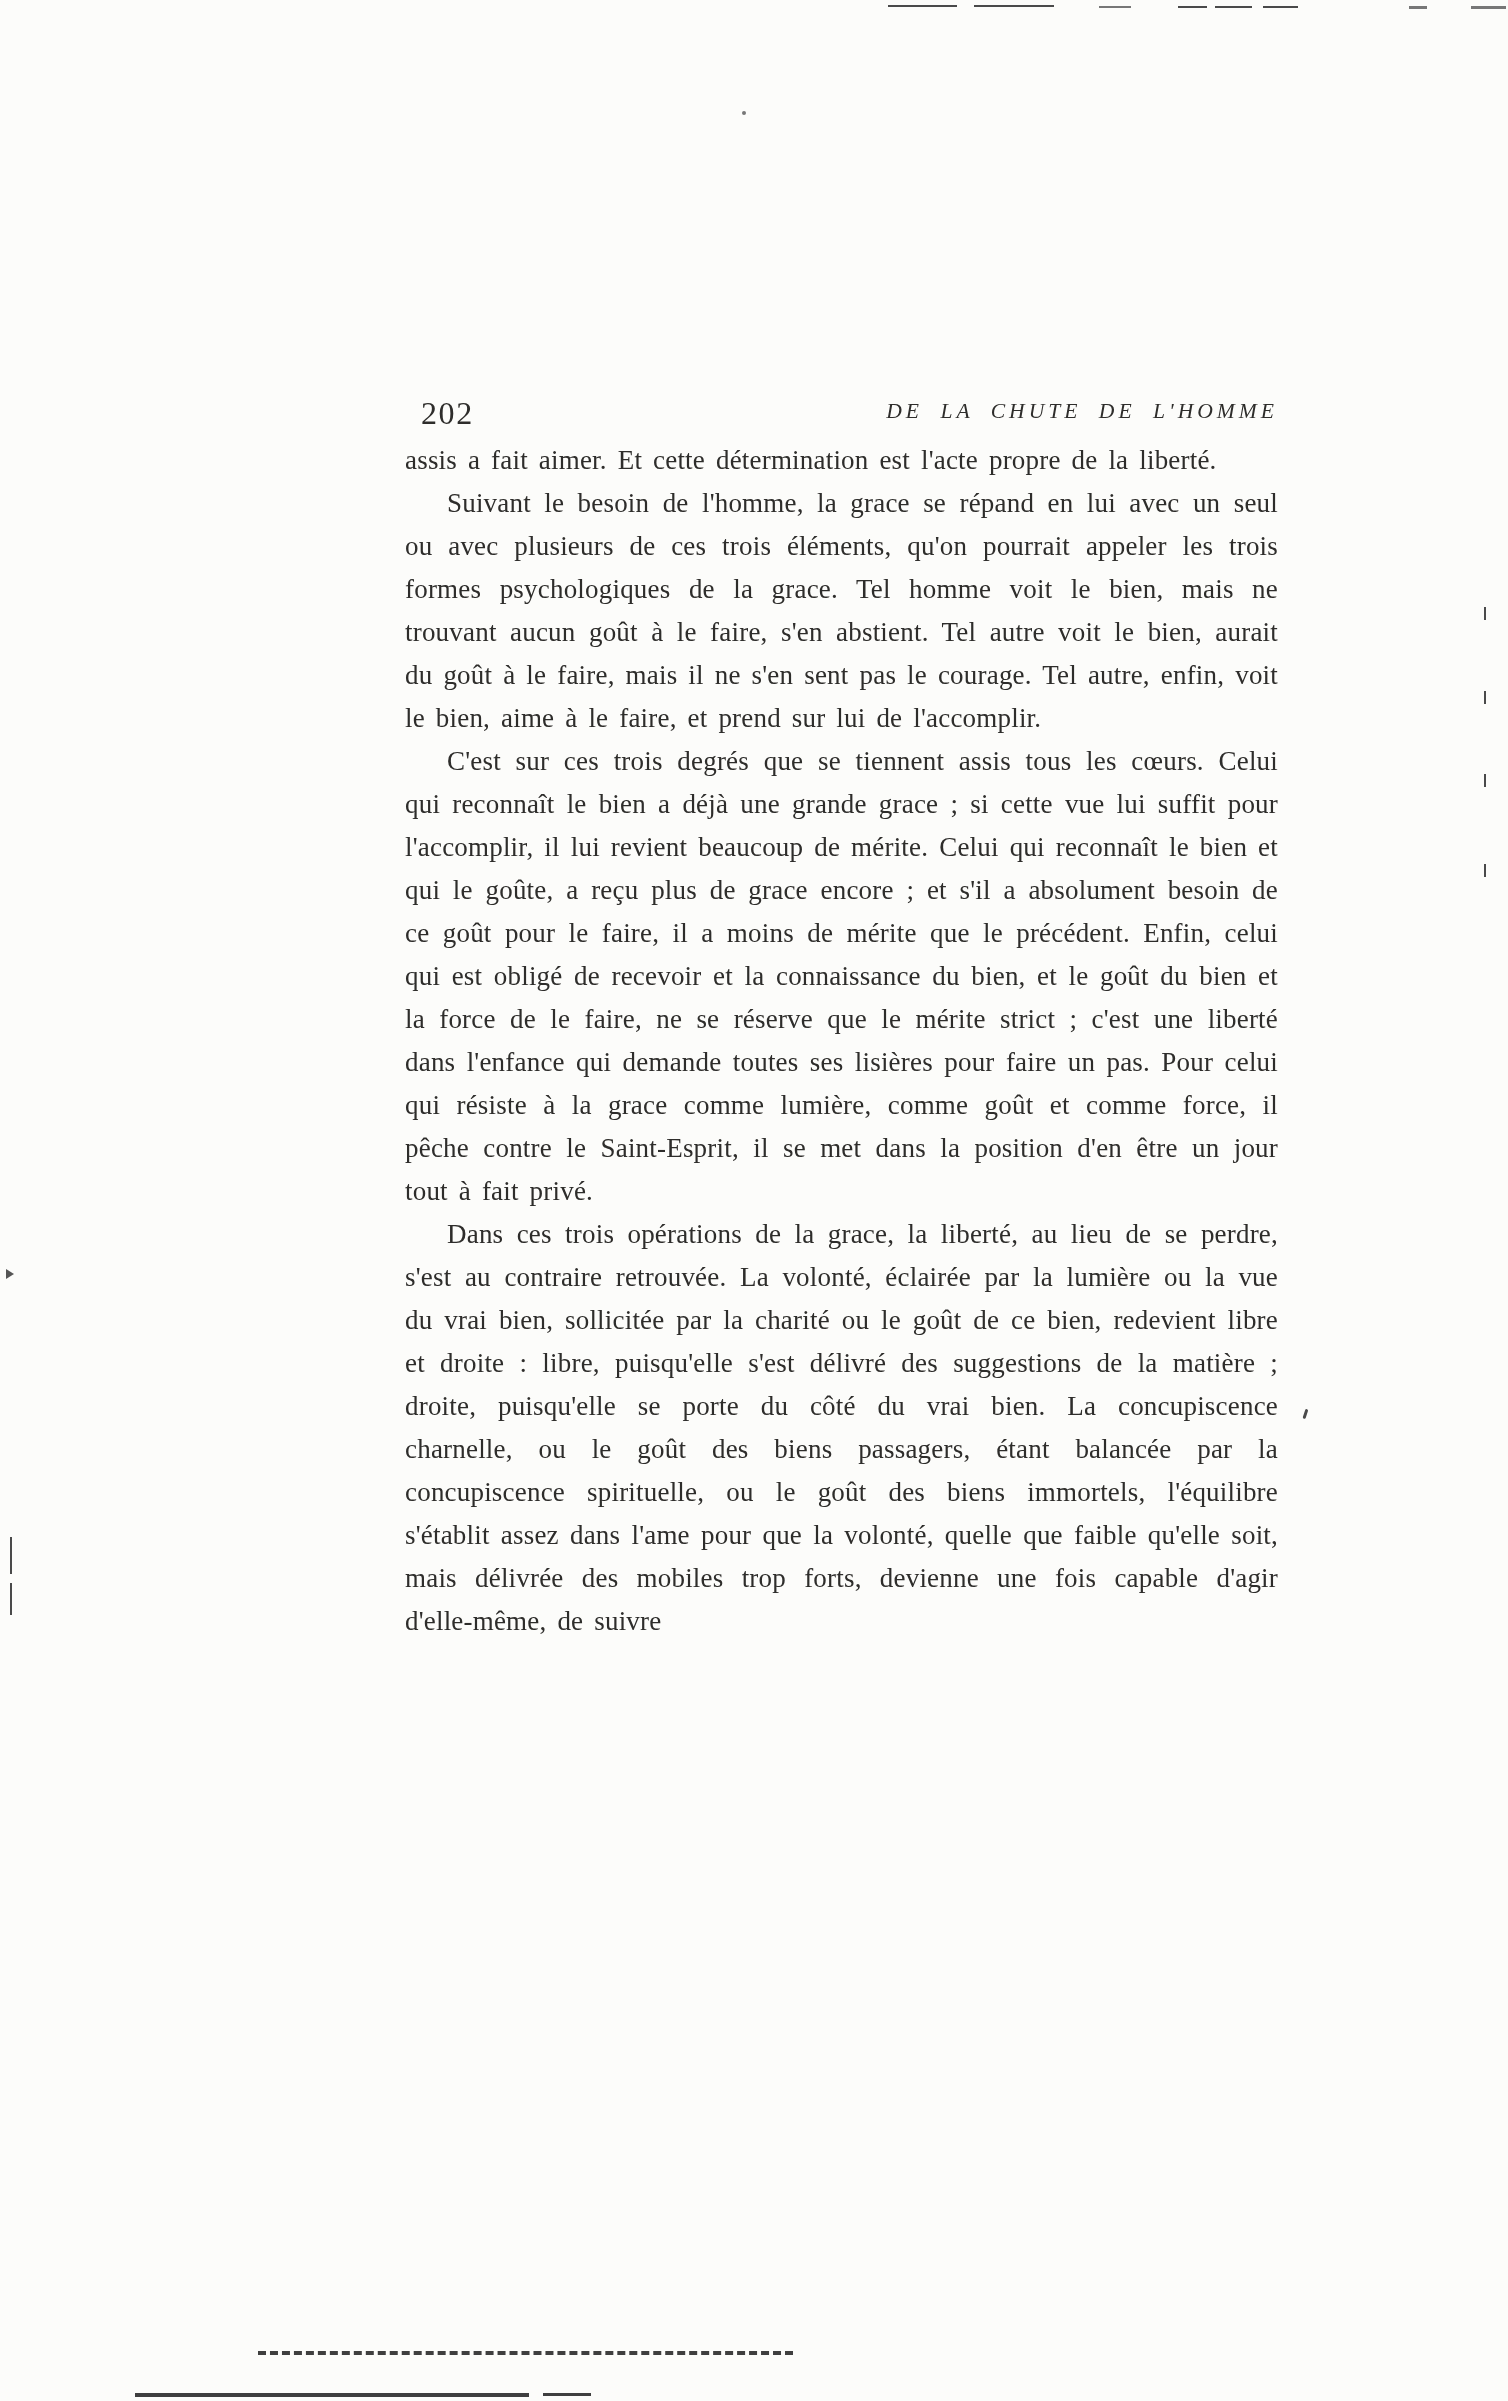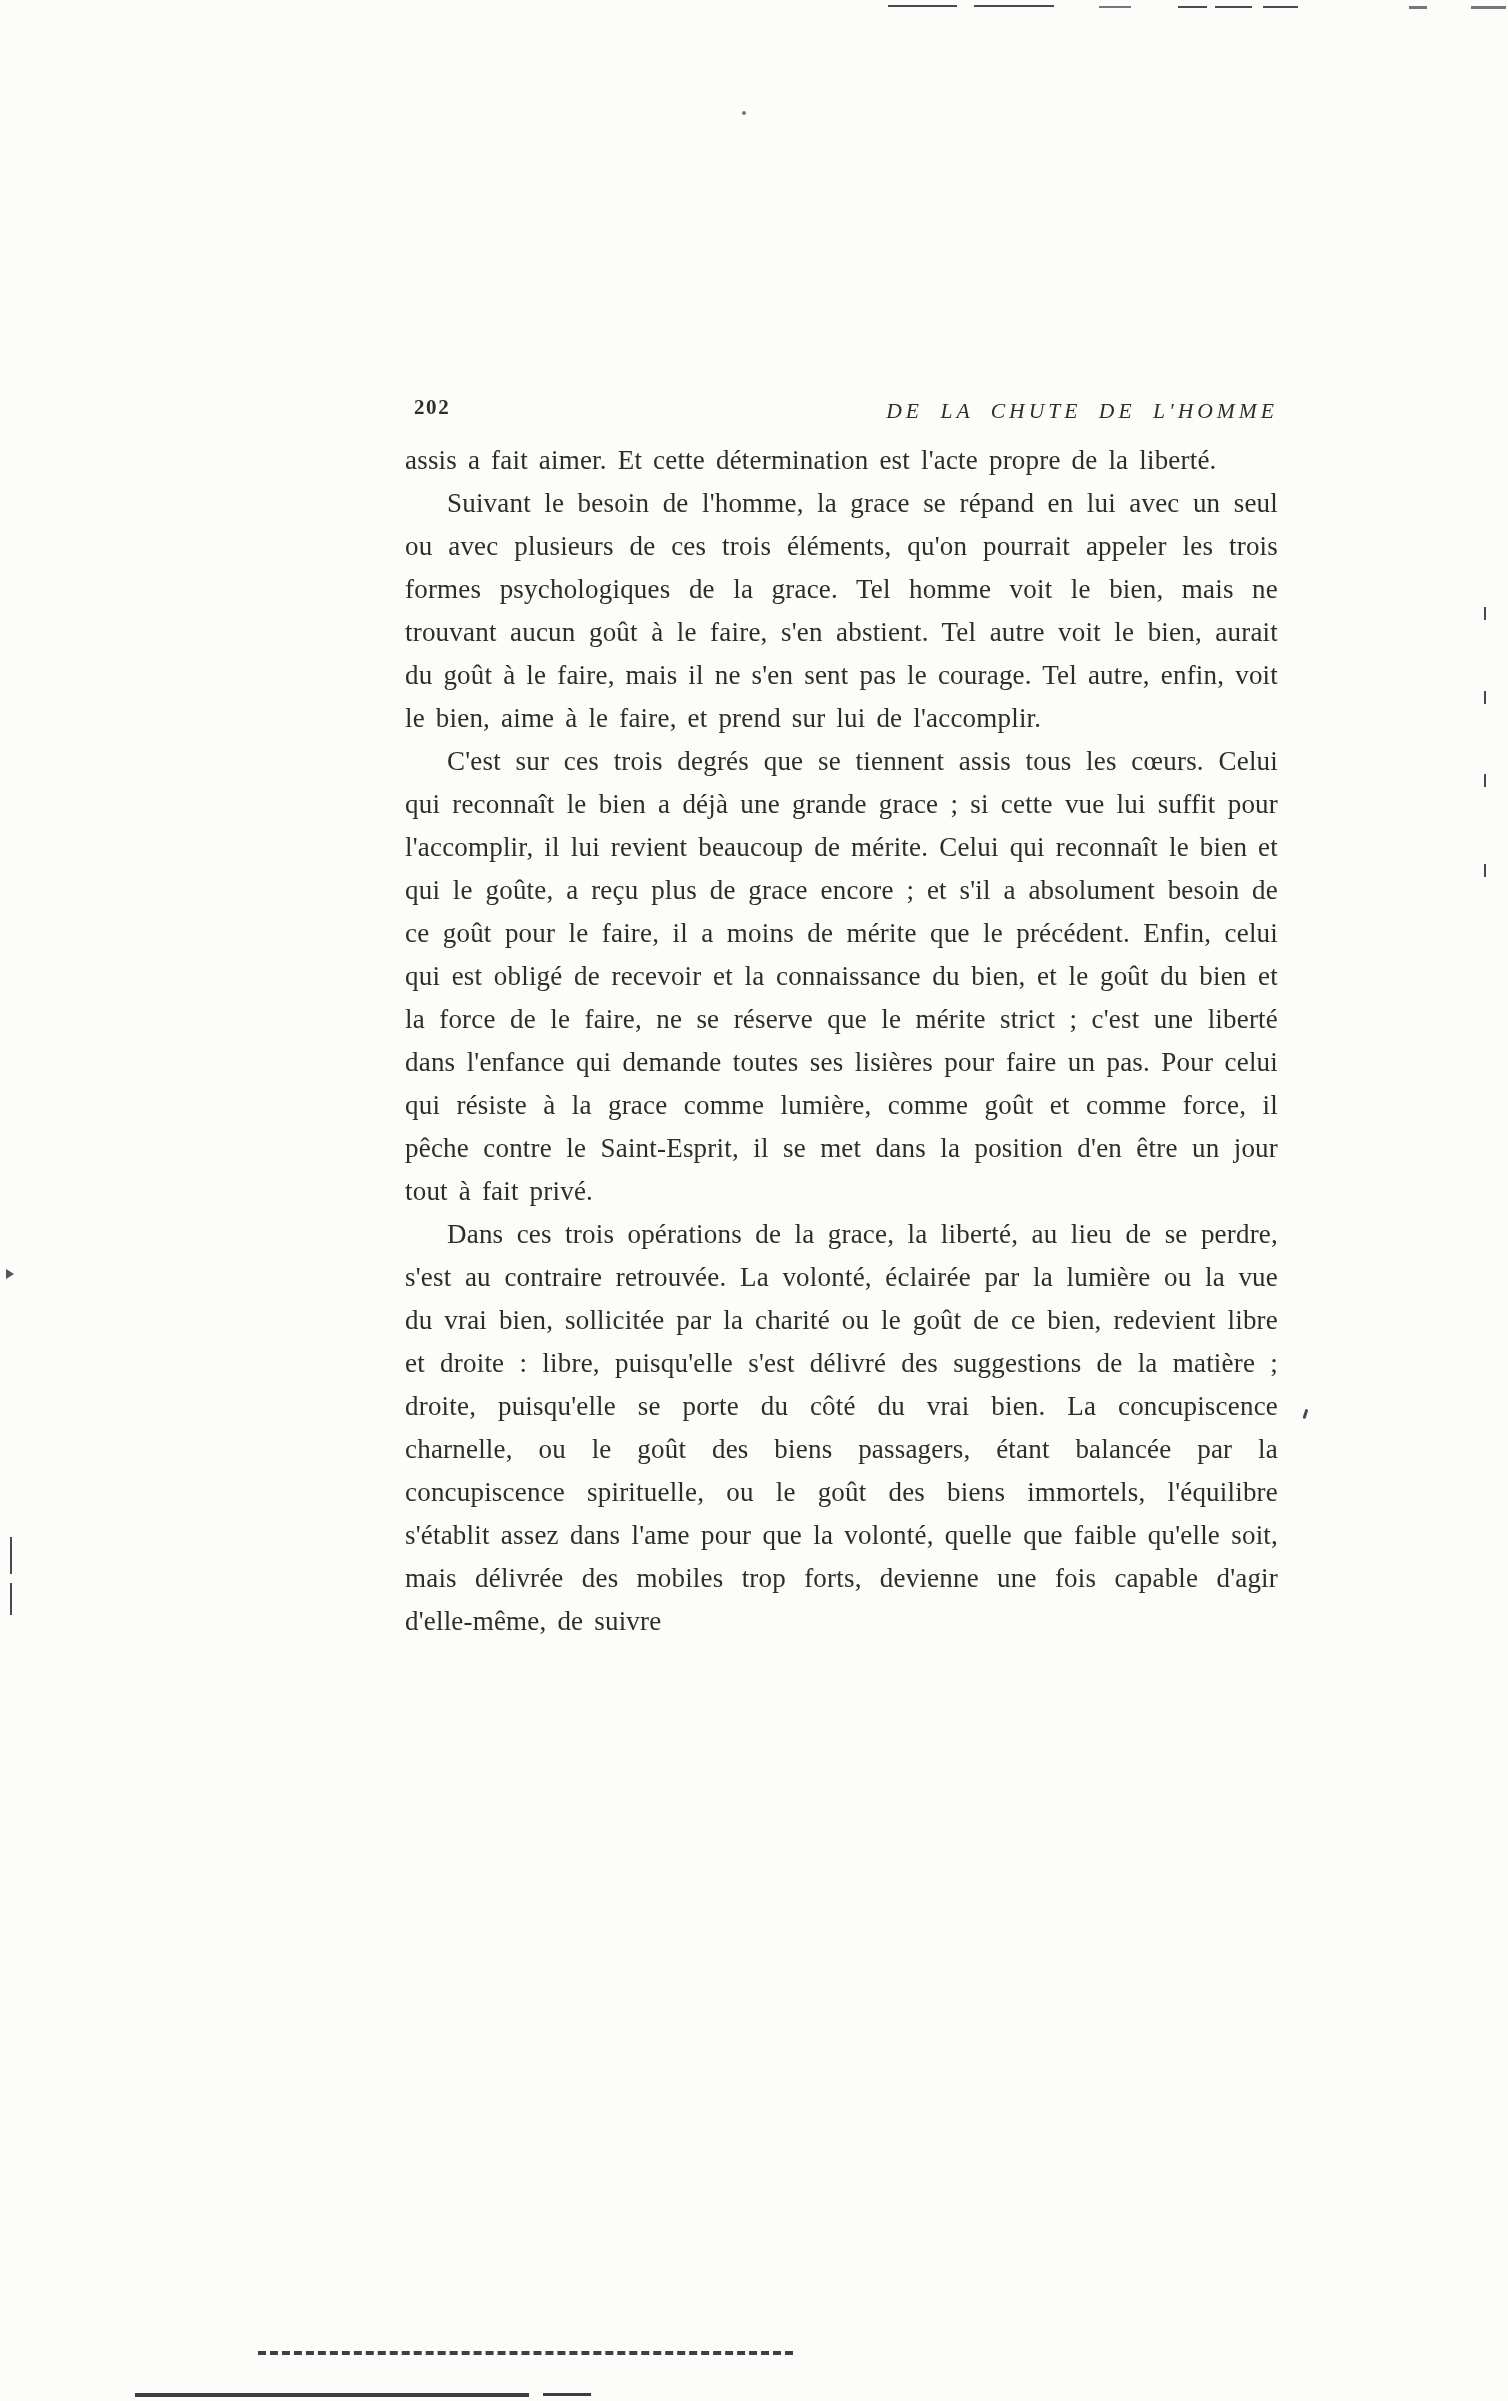--- a/index.html
+++ b/index.html
@@ -22,25 +22,24 @@
   
   .header {
     position: absolute;
     left: 405px;
     top: 393px;
     width: 873px;
     height: 40px;
   }
   .pagenum {
     position: absolute;
-    left: 9px;
+    left: 16px;
     top: 1.6px;
-    font-size: 21px;
+    font-size: 32px;
     letter-spacing: 1.6px;
-    font-weight: bold;
   }
   .running-title {
     display: block;
     text-align: right;
     font-size: 21.6px;
     letter-spacing: 4px;
     word-spacing: 8px;
     padding-top: 5.6px;
     white-space: nowrap;
     font-style: italic;

